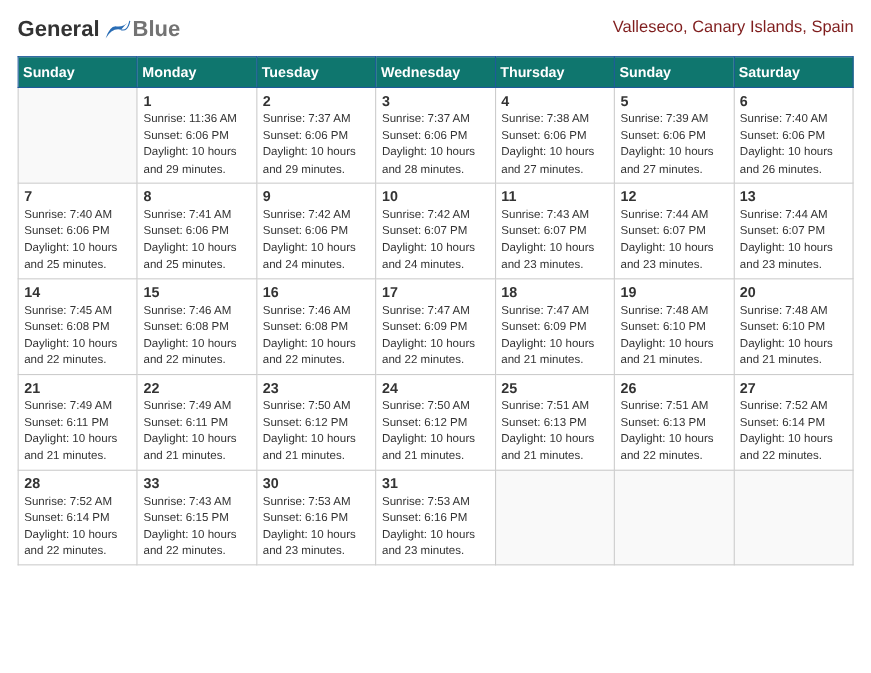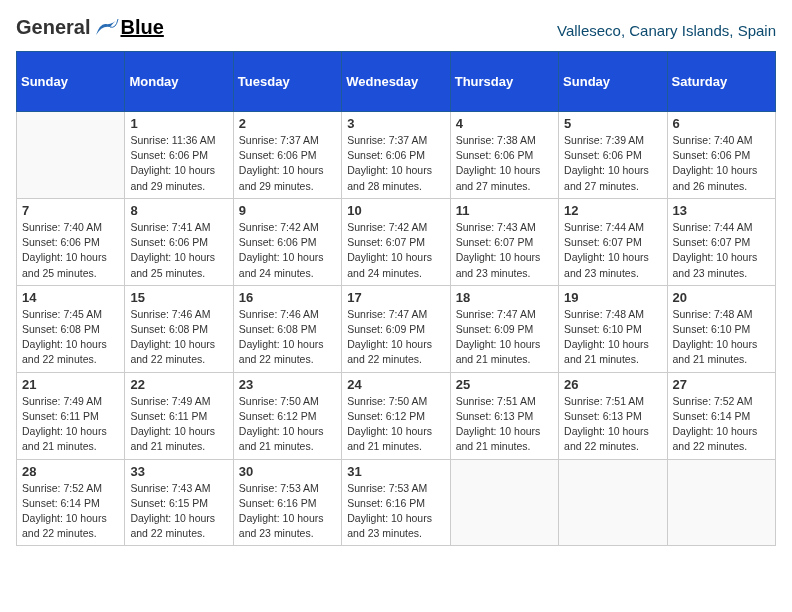--- a/index.html
+++ b/index.html
@@ -6,71 +6,70 @@
     body {
       font-family: Arial, sans-serif;
       background: #fff;
       width: 792px;
       min-height: 612px;
       padding: 16px;
     }
     .header {
       display: flex;
       justify-content: space-between;
-      align-items: flex-end;
+      align-items: flex-start;
       margin-bottom: 12px;
     }
     .logo {
       display: flex;
       flex-direction: column;
       align-items: flex-start;
     }
     .logo-text {
       display: flex;
       align-items: center;
     }
     .logo-general {
       font-size: 20px;
       font-weight: bold;
       color: #333;
     }
     .logo-blue {
       font-size: 20px;
       font-weight: bold;
-      color: #000000;
-      text-decoration: underline;
+      color: #737373;
     }
     .logo-bird {
       width: 28px;
       height: 22px;
       margin-left: 2px;
     }
     .title-block {
       text-align: right;
     }
     .month-title {
       font-size: 32px;
       font-weight: bold;
       color: #333;
     }
     .subtitle {
       font-size: 15px;
-      color: #0c4a6e;
+      color: #7f1d1d;
     }
     .calendar {
       width: 100%;
       border-collapse: collapse;
       border: 1px solid #ccc;
     }
     .calendar th {
-      background: #1d4ed8;
+      background: #0f766e;
       color: #fff;
       font-size: 13px;
       font-weight: bold;
-      padding: 22px 4px;
+      padding: 6px 4px;
       text-align: left;
       border: 1px solid #1e5a9a;
     }
     .calendar td {
       vertical-align: top;
       border: 1px solid #ccc;
       padding: 4px 5px;
       width: calc(100% / 7);
       min-height: 80px;
       font-size: 11px;

